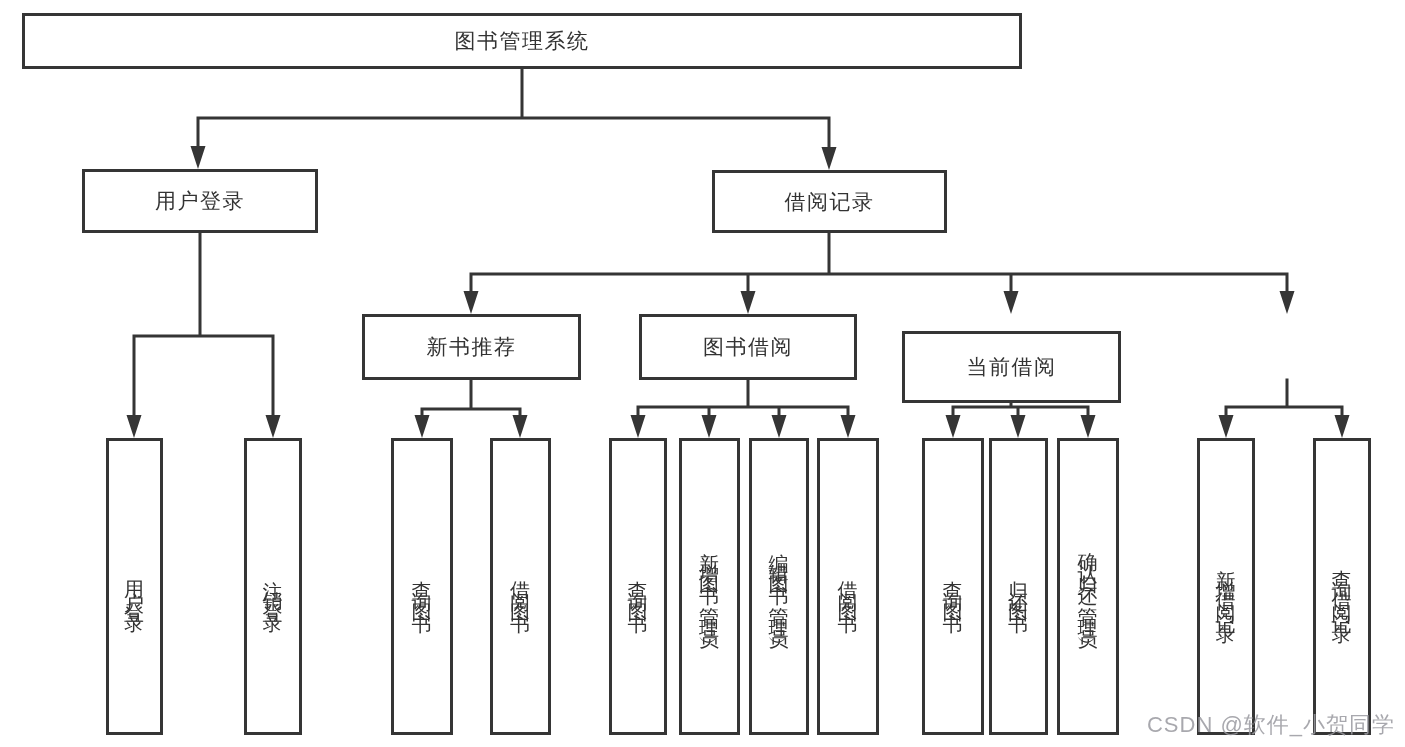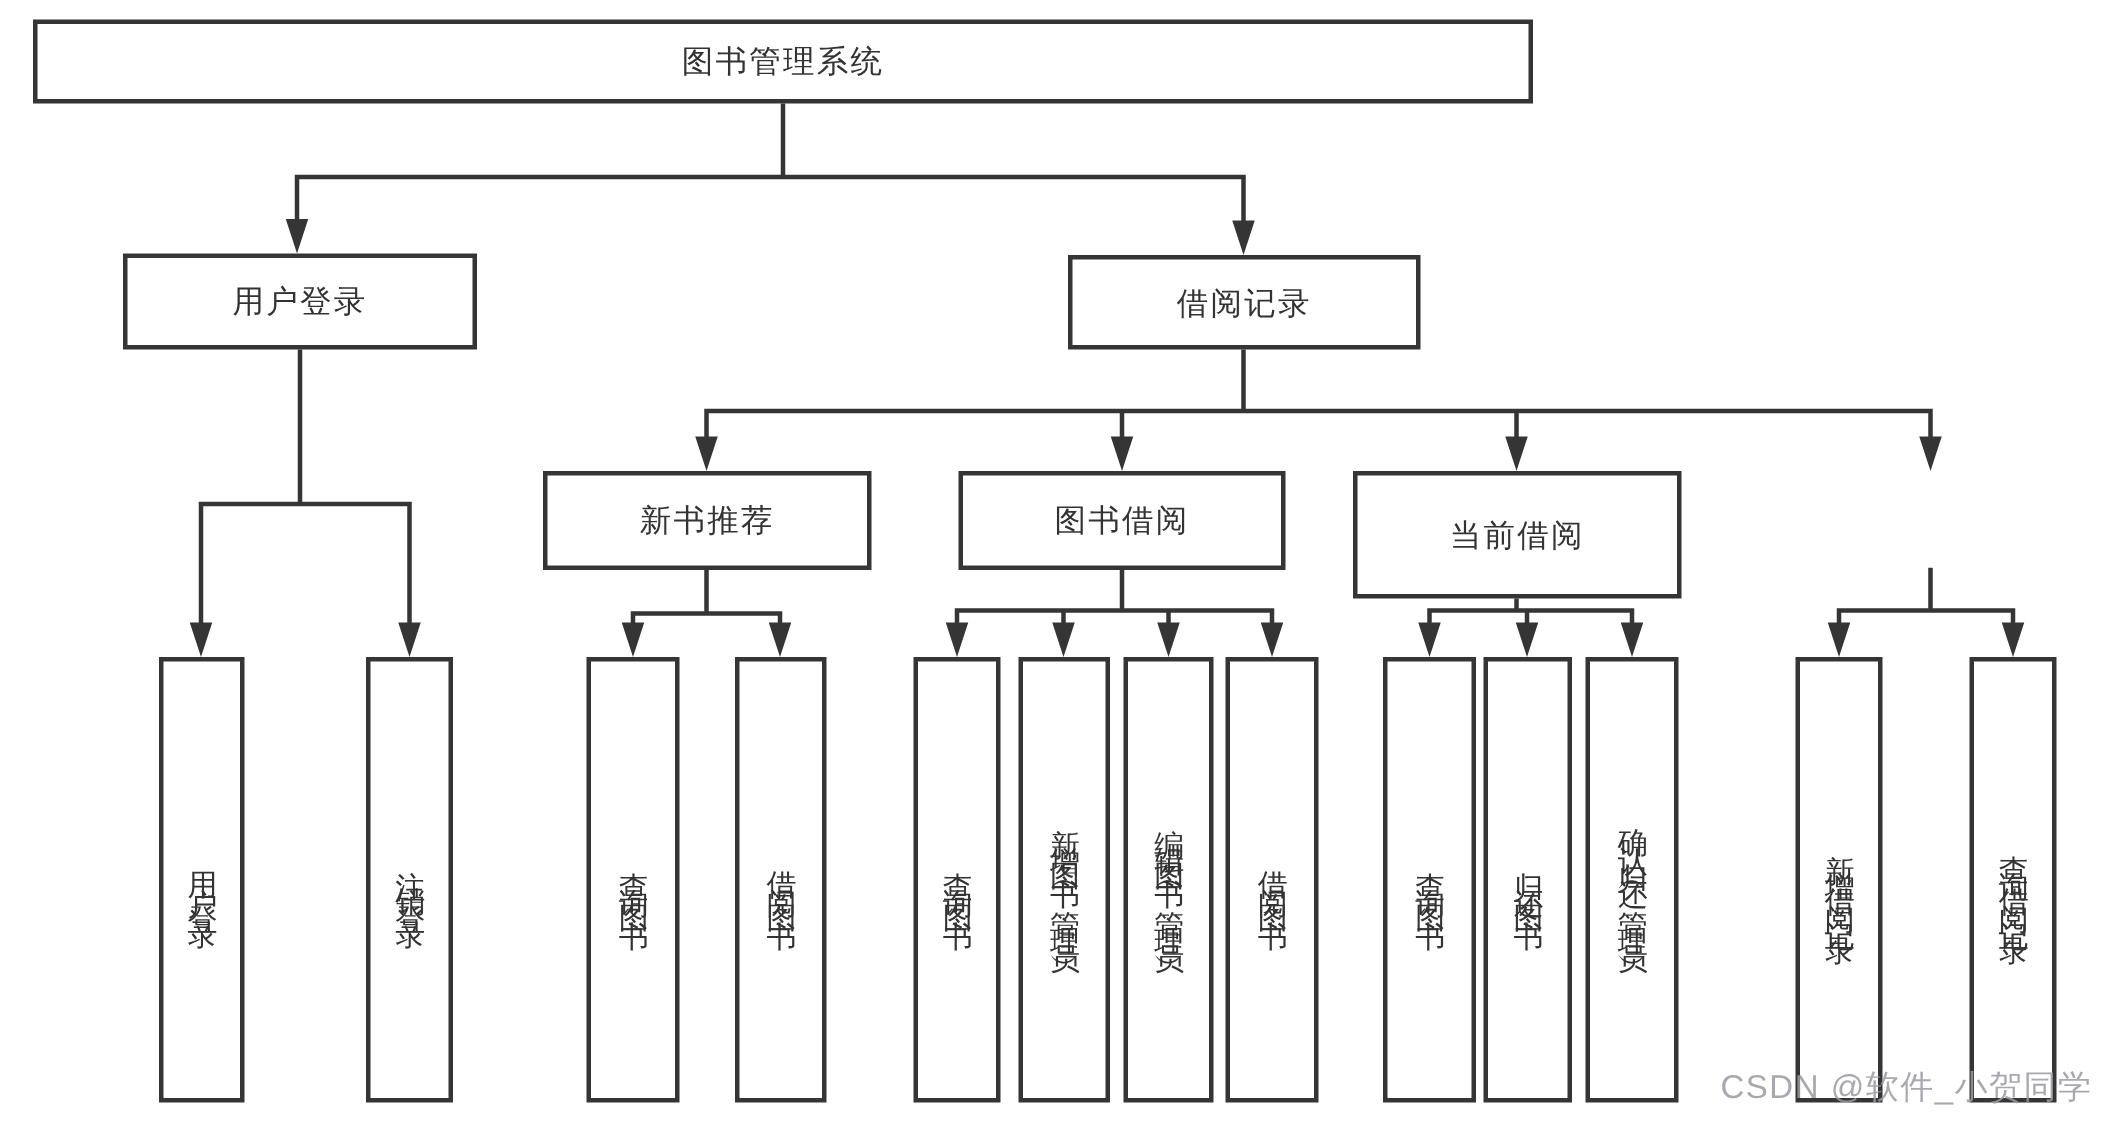--- a/index.html
+++ b/index.html
@@ -34,21 +34,21 @@
   <div class="box h" style="left:712px;top:170px;width:235px;height:63px">
     <span class="label">借阅记录</span>
   </div>
 
   <div class="box h" style="left:362px;top:314px;width:219px;height:66px">
     <span class="label">新书推荐</span>
   </div>
   <div class="box h" style="left:639px;top:314px;width:218px;height:66px">
     <span class="label">图书借阅</span>
   </div>
-  <div class="box h" style="left:902px;top:314px;width:219px;height:85px">
+  <div class="box h" style="left:902px;top:331px;width:219px;height:72px">
     <span class="label">当前借阅</span>
   </div>
 
   <div class="box v" style="left:106px;top:438px;width:57px;height:297px">
     <span class="label">用户登录</span>
   </div>
   <div class="box v" style="left:244px;top:438px;width:58px;height:297px">
     <span class="label">注销登录</span>
   </div>
 

